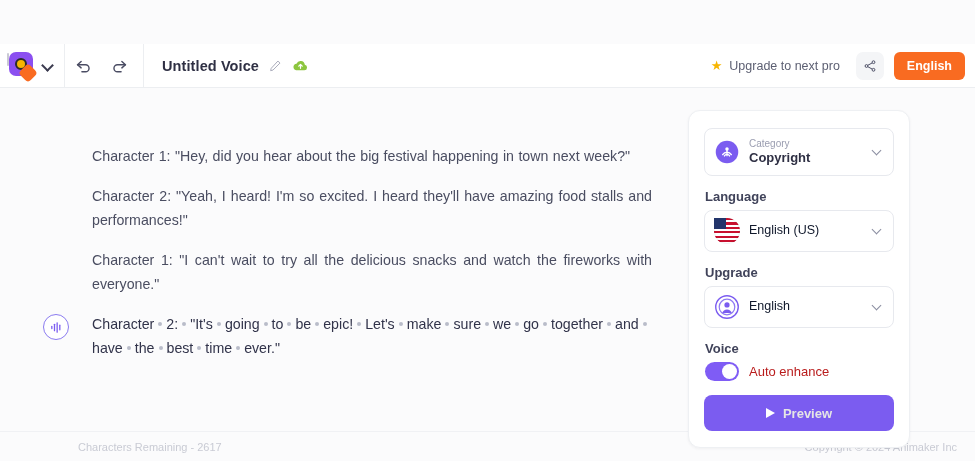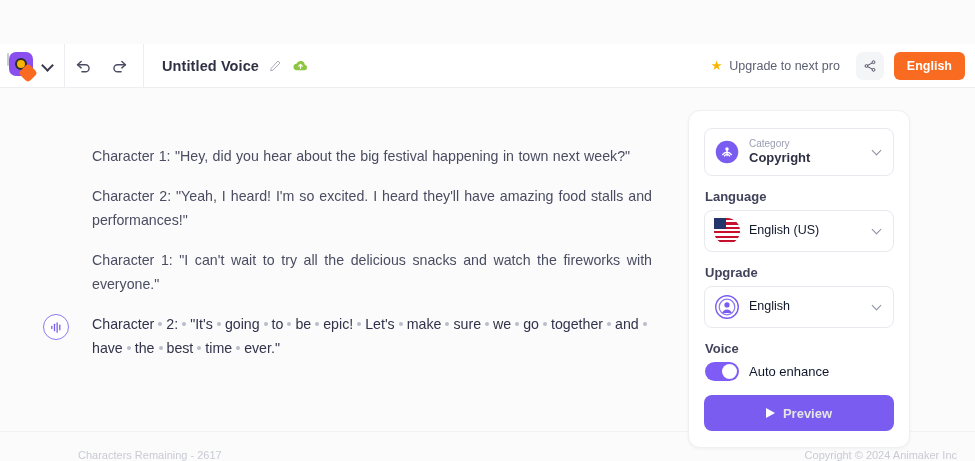--- a/index.html
+++ b/index.html
@@ -192,40 +192,40 @@
     margin: 3px 0 14px 1px;
   }
   .toggle {
     width: 34px; height: 19px; border-radius: 12px;
     background: #7f5cf5; position: relative; cursor: pointer; flex: none;
   }
   .toggle .knob {
     position: absolute; right: 2px; top: 2px;
     width: 15px; height: 15px; border-radius: 50%; background: #fff;
   }
-  .toggle-label { font-size: 13px; color: #0f172a; }
+  .toggle-label { font-size: 13px; color: #b91c1c; }
   .preview-btn {
     width: 100%; height: 36px;
     background: #7b5cf0; border: none; border-radius: 8px;
     color: #e5e5e5; font-size: 13px; font-weight: bold;
     display: flex; align-items: center; justify-content: center; gap: 8px;
     cursor: pointer;
   }
   .play-tri {
     width: 0; height: 0;
     border-left: 9px solid #fff;
     border-top: 5.5px solid transparent;
     border-bottom: 5.5px solid transparent;
   }
 
   
   .footer {
     height: 30px; min-height: 30px;
     border-top: 1px solid #f0f1f4;
-    display: flex; align-items: flex-end;
+    display: flex; align-items: center;
     padding: 0 18px 0 78px;
     font-size: 11px; color: #c9cbd4;
     background: #fbfbfc;
   }
 </style>
 </head>
 <body>
 
 <div class="app">
 

